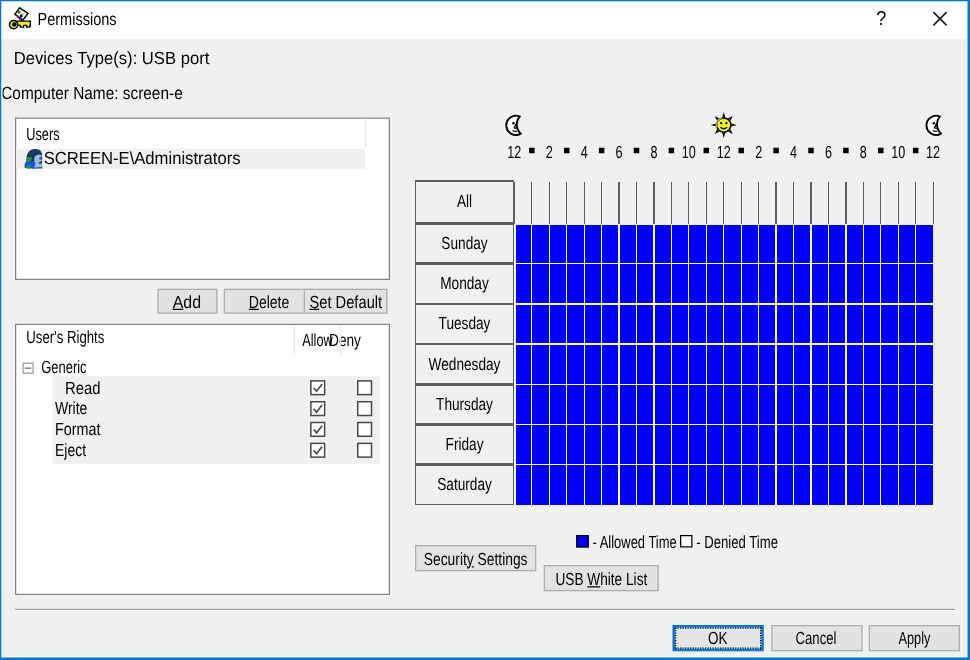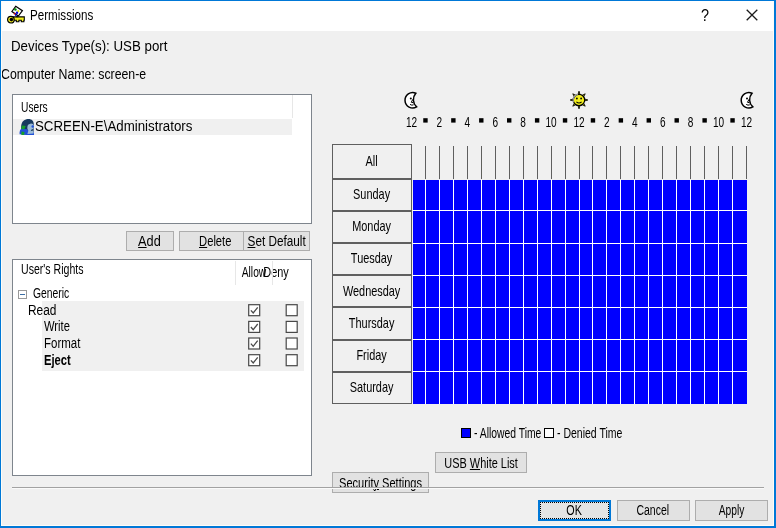--- a/index.html
+++ b/index.html
@@ -86,24 +86,24 @@
 <div class="t" style="left:254px;top:264.5px;"><span style="transform:scaleX(0.73) translateX(-50%);">Allow</span></div>
 <div class="t" style="left:276px;top:264.5px;"><span style="transform:scaleX(0.78) translateX(-50%);">Deny</span></div>
 <div class="abs" style="left:235px;top:261px;width:1px;height:24px;background:#e7e7e7;"></div>
 <div class="abs" style="left:272px;top:261px;width:1px;height:24px;background:#e7e7e7;"></div>
 
 <div class="abs" style="left:18px;top:289.5px;width:9px;height:9px;border:1px solid #999;background:#fff;"></div>
 <div class="abs" style="left:20px;top:293.5px;width:5px;height:1px;background:#3c6ea5;"></div>
 <div class="t" style="left:32.6px;top:285.5px;"><span style="transform:scaleX(0.74);">Generic</span></div>
 
 <div class="abs" style="left:41.8px;top:300.5px;width:262px;height:70px;background:#f0f0f0;"></div>
-<div class="t" style="left:28px;top:302.5px;"><span style="transform:scaleX(0.85);">Read</span></div>
+<div class="t" style="left:52px;top:302.5px;"><span style="transform:scaleX(0.85);">Read</span></div>
 <div class="t" style="left:44px;top:319.2px;"><span style="transform:scaleX(0.80);">Write</span></div>
 <div class="t" style="left:44px;top:335.9px;"><span style="transform:scaleX(0.82);">Format</span></div>
-<div class="t" style="left:44px;top:352.5px;font-weight:bold;"><span style="transform:scaleX(0.80);">Eject</span></div>
+<div class="t" style="left:44px;top:352.5px;"><span style="transform:scaleX(0.80);">Eject</span></div>
 
 <svg class="abs" style="left:247px;top:303px;" width="54" height="66" viewBox="0 0 54 66">
   <g fill="#fff" stroke="#484848" stroke-width="1.2">
     <rect x="1.7" y="1.7" width="11" height="11"></rect>
     <rect x="1.7" y="18.4" width="11" height="11"></rect>
     <rect x="1.7" y="35.0" width="11" height="11"></rect>
     <rect x="1.7" y="51.7" width="11" height="11"></rect>
     <rect x="39.2" y="1.7" width="11" height="11"></rect>
     <rect x="39.2" y="18.4" width="11" height="11"></rect>
     <rect x="39.2" y="35.0" width="11" height="11"></rect>
@@ -234,21 +234,21 @@
       <line x1="412.5" y1="339.5857142857143" x2="746.5" y2="339.5857142857143" stroke="#ffffff" stroke-width="1" shape-rendering="crispEdges"></line>
       <line x1="412.5" y1="371.74285714285713" x2="746.5" y2="371.74285714285713" stroke="#ffffff" stroke-width="1" shape-rendering="crispEdges"></line>
     </g>
 </svg>
 
 <div class="abs" style="left:461px;top:428px;width:9.5px;height:9.5px;background:#0000ff;border:1px solid #000;"></div>
 <div class="t" style="left:473.6px;top:425.5px;"><span style="transform:scaleX(0.74);">- Allowed Time</span></div>
 <div class="abs" style="left:544.4px;top:428px;width:9.5px;height:9.5px;background:#fff;border:1px solid #000;"></div>
 <div class="t" style="left:557px;top:425.5px;"><span style="transform:scaleX(0.75);">- Denied Time</span></div>
 
-<div class="btn" style="left:332.4px;top:472px;width:97px;height:21px;">
+<div class="btn" style="left:332.4px;top:436px;width:97px;height:21px;">
     <span style="transform:scaleX(0.79);">Securit<u>y</u> Settings</span>
   </div>
 <div class="btn" style="left:434.5px;top:452px;width:92.5px;height:21px;justify-content:center;">
     <span style="transform:scaleX(0.78);">USB <u>W</u>hite List</span>
   </div>
 
 <div class="abs" id="sep1"></div>
 <div class="abs" id="sep2"></div>
 
 <div class="btn" style="left:538px;top:500px;width:72.5px;height:20.5px;border:2px solid #0078d7;background:#e4e4e4;">

